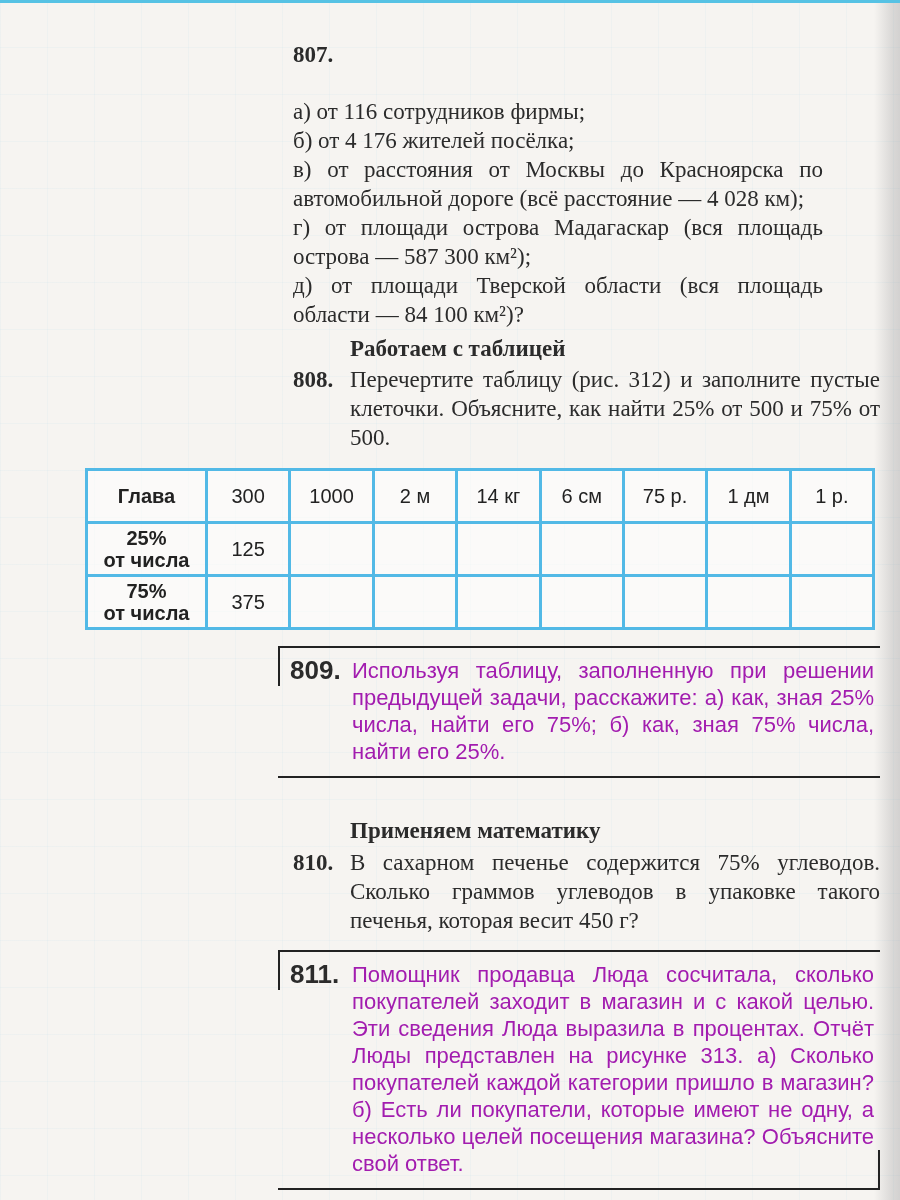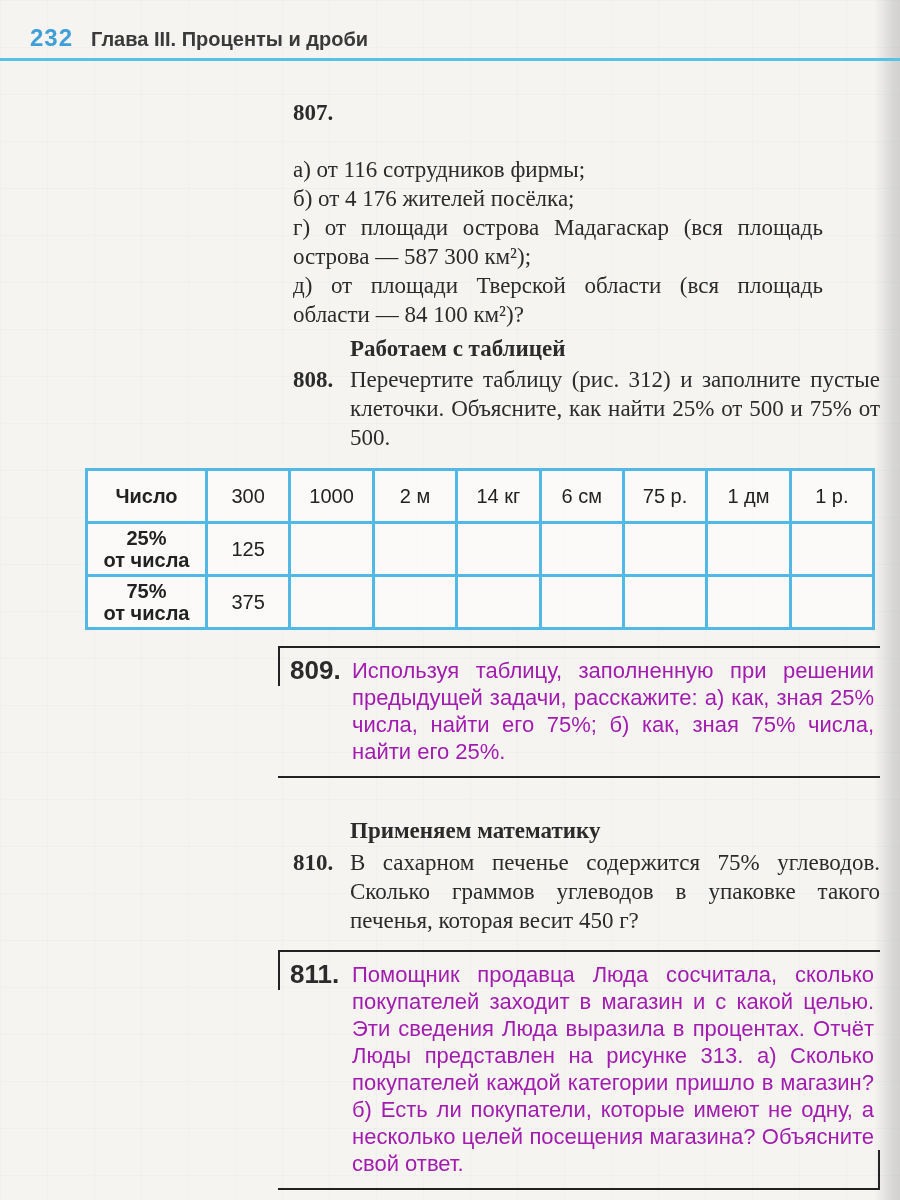--- a/index.html
+++ b/index.html
@@ -101,33 +101,30 @@
   .sect-apply { margin-top: 38px; }
   .p810 { margin-top: 2px; }
 </style>
 </head>
 <body>
 
 <div class="ghost-grid"></div>
 
 <div class="page">
 
-  <header class="pagehead">
-    <span class="pagenum">232</span>
-    <span class="chapter">Глава III.  Проценты и дроби</span>
-  </header>
   <div class="headrule"></div>
 
   <main>
 
     <section class="prob p807">
       <div class="num">807.</div>
       <div class="body">
         <p>а) от 116 сотрудников фирмы;</p>
         <p>б) от 4 176 жителей посёлка;</p>
+        <p>в) от расстояния от Москвы до Красноярска по автомобильной дороге (всё расстояние — 4 028 км);</p>
         <p>г) от площади острова Мадагаскар (вся пло­щадь острова — 587 300 км²);</p>
         <p>д) от площади Тверской области (вся пло­щадь области — 84 100 км²)?</p>
       </div>
     </section>
 
     <h3 class="sect">Работаем с таблицей</h3>
 
     <section class="prob">
       <div class="num">808.</div>
       <div class="body">Перечертите таблицу (рис. 312) и заполните пустые клеточки. Объясните, как найти 25% от 500 и 75% от 500.</div>
@@ -141,21 +138,21 @@
             <col>
             <col>
             <col>
             <col>
             <col>
             <col>
             <col>
         </colgroup>
         <tbody>
           <tr>
-            <td class="lab">Число</td>
+            <td class="lab">Глава</td>
             <td>300</td>
             <td>1000</td>
             <td>2 м</td>
             <td>14 кг</td>
             <td>6 см</td>
             <td>75 р.</td>
             <td>1 дм</td>
             <td>1 р.</td>
           </tr>
           <tr>

